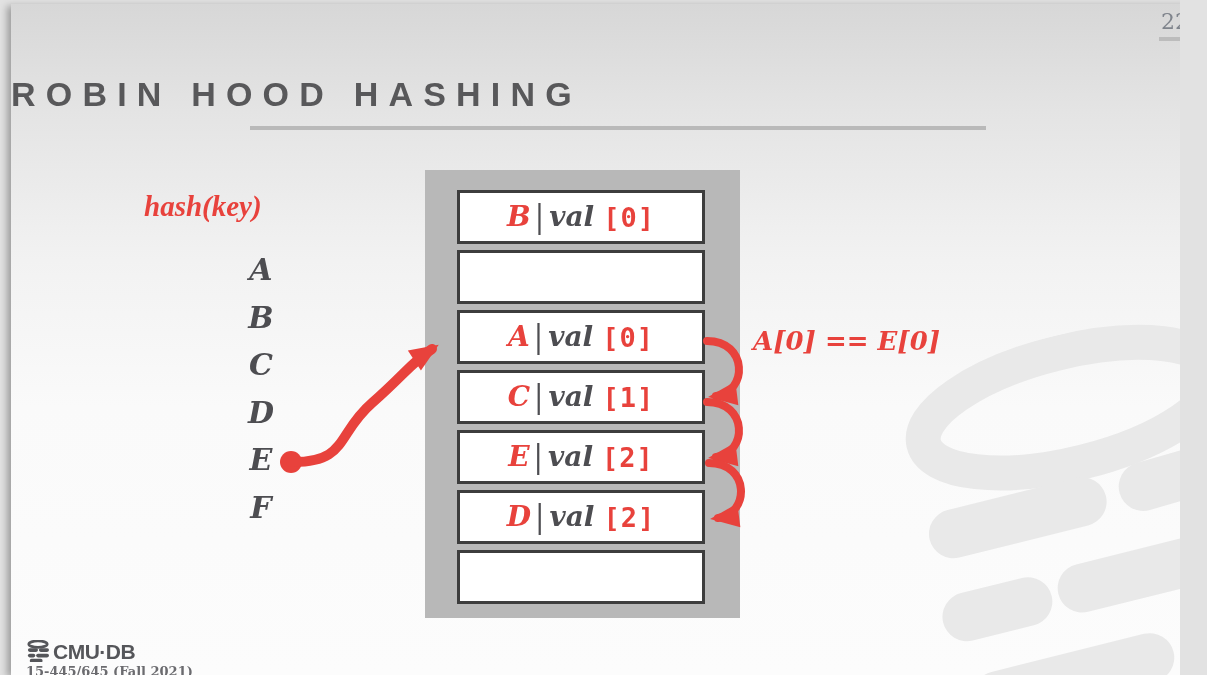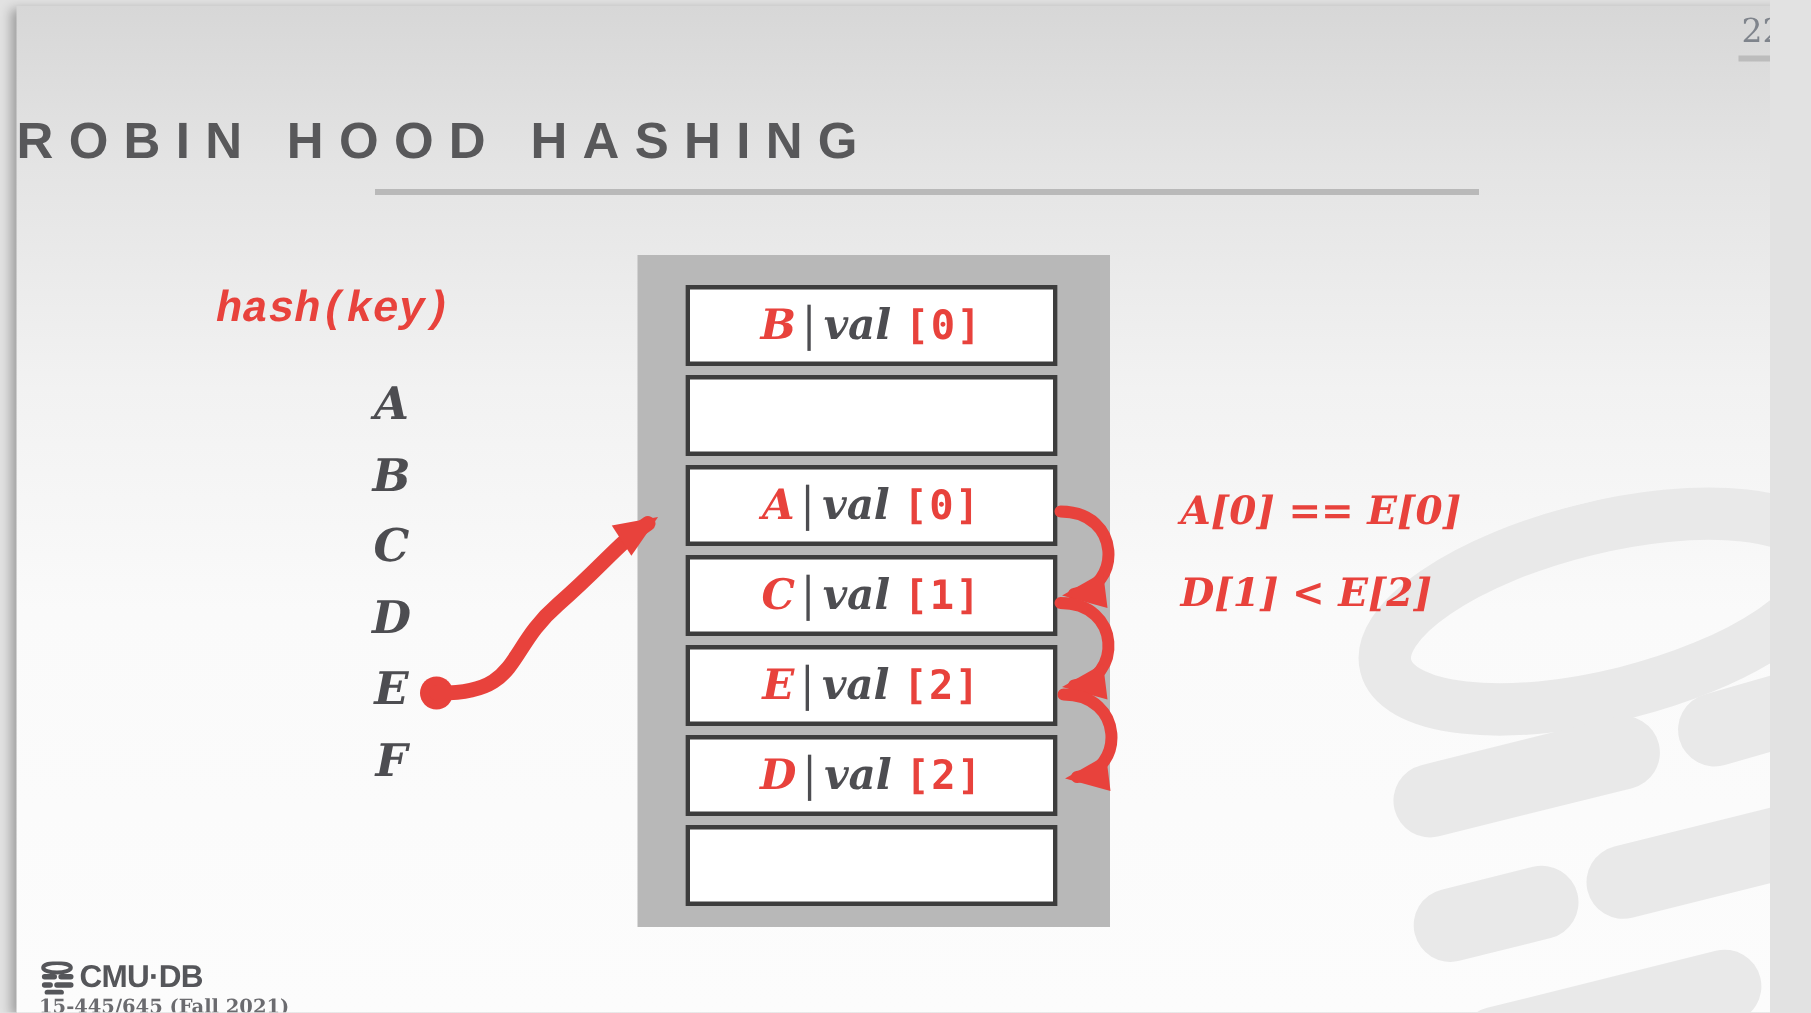--- a/index.html
+++ b/index.html
@@ -19,44 +19,44 @@
     box-shadow:-4px 2px 7px rgba(0,0,0,0.30);}
   
   .pagenum{position:absolute;top:5px;right:18px;font-family:"DejaVu Serif",serif;
     font-size:22px;color:#7f848c;}
   .pagenum-rule{position:absolute;top:33px;right:0;width:48px;height:4px;background:#bcbcbc;}
   
   .title{position:absolute;top:71px;left:0;width:100%;
     font-size:34px;font-weight:bold;letter-spacing:0.30em;color:var(--title-gray);}
   .title-rule{position:absolute;top:122px;left:239px;width:736px;height:4px;background:var(--divider-gray);}
   
-  .hash-label{position:absolute;left:133px;top:186px;font-family:Liberation Mono, monospace;
+  .hash-label{position:absolute;left:133px;top:186px;font-family:Liberation Serif, serif;
     font-style:italic;font-weight:bold;font-size:29px;color:var(--accent-red);}
   .keys-col{position:absolute;left:227px;top:242px;width:46px;text-align:center;
     font-family:"DejaVu Serif",serif;font-style:italic;font-weight:bold;font-size:30px;
     color:var(--text-dark);line-height:47.5px;}
   
   .table-box{position:absolute;left:414px;top:166px;width:315px;height:448px;
     background:var(--table-background);padding:20px 35px 14px 32px;
     display:flex;flex-direction:column;gap:6px;}
   .slot{width:248px;height:54px;background:#ffffff;border:3px solid #3d3d3d;
     display:flex;align-items:center;justify-content:center;
     font-family:"DejaVu Serif",serif;font-size:28px;font-weight:bold;line-height:1;}
   .slot .k{font-style:italic;color:var(--accent-red);}
   .slot .sep{color:var(--text-dark);font-weight:normal;margin:0 5px 0 4px;transform:scaleY(1.1);}
   .slot .v{font-style:italic;color:var(--text-dark);text-align:right;}
   .slot .idx{font-family:"DejaVu Sans Mono",monospace;font-size:27px;font-weight:bold;
     color:var(--accent-red);margin-left:9px;letter-spacing:1px;}
   
-  .comparisons{position:absolute;left:776px;top:322px;}
+  .comparisons{position:absolute;left:742px;top:322px;}
   .comparison{font-family:"DejaVu Serif",serif;font-style:italic;font-weight:bold;
     font-size:26px;color:var(--accent-red);height:31px;line-height:31px;margin-bottom:24px;
     white-space:nowrap;}
   
-  .footer-logo{position:absolute;left:15px;top:636px;display:flex;align-items:center;gap:3px;}
+  .footer-logo{position:absolute;left:15px;top:636px;display:flex;align-items:flex-start;gap:3px;}
   .logo-text{font-size:21px;font-weight:bold;color:#55565a;letter-spacing:-0.5px;}
   .course{position:absolute;left:15px;top:660px;font-family:"DejaVu Serif",serif;
     font-weight:bold;font-size:13px;color:#6b6b6f;}
   
   .arrows{position:absolute;left:0;top:0;width:1207px;height:675px;pointer-events:none;}
   .watermark{position:absolute;left:859px;top:326px;width:470px;height:440px;
     transform:rotate(-14deg);}
 </style>
 </head>
 <body>
@@ -135,21 +135,20 @@
         <div class="slot">
           <span class="k"></span>
           <span class="sep"></span>
           <span class="v"></span>
           <span class="idx"></span>
         </div>
       </div>
 
     <div class="comparisons" id="comparisons">
         <div class="comparison">A[0] == E[0]</div>
-        <div class="comparison">D[1] &lt; E[2]</div>
       </div>
 
     <div class="footer-logo">
       <svg width="24" height="22" viewBox="0 0 26 24">
         <g fill="none" stroke="#55565a" stroke-linecap="round">
           <ellipse cx="13" cy="4.5" rx="10" ry="3.5" stroke-width="3"></ellipse>
           <g stroke-width="4">
             <path d="M4 11 L11 11"></path>
               <path d="M16 11 L23 11"></path>
             <path d="M4 17 L8 17"></path>

